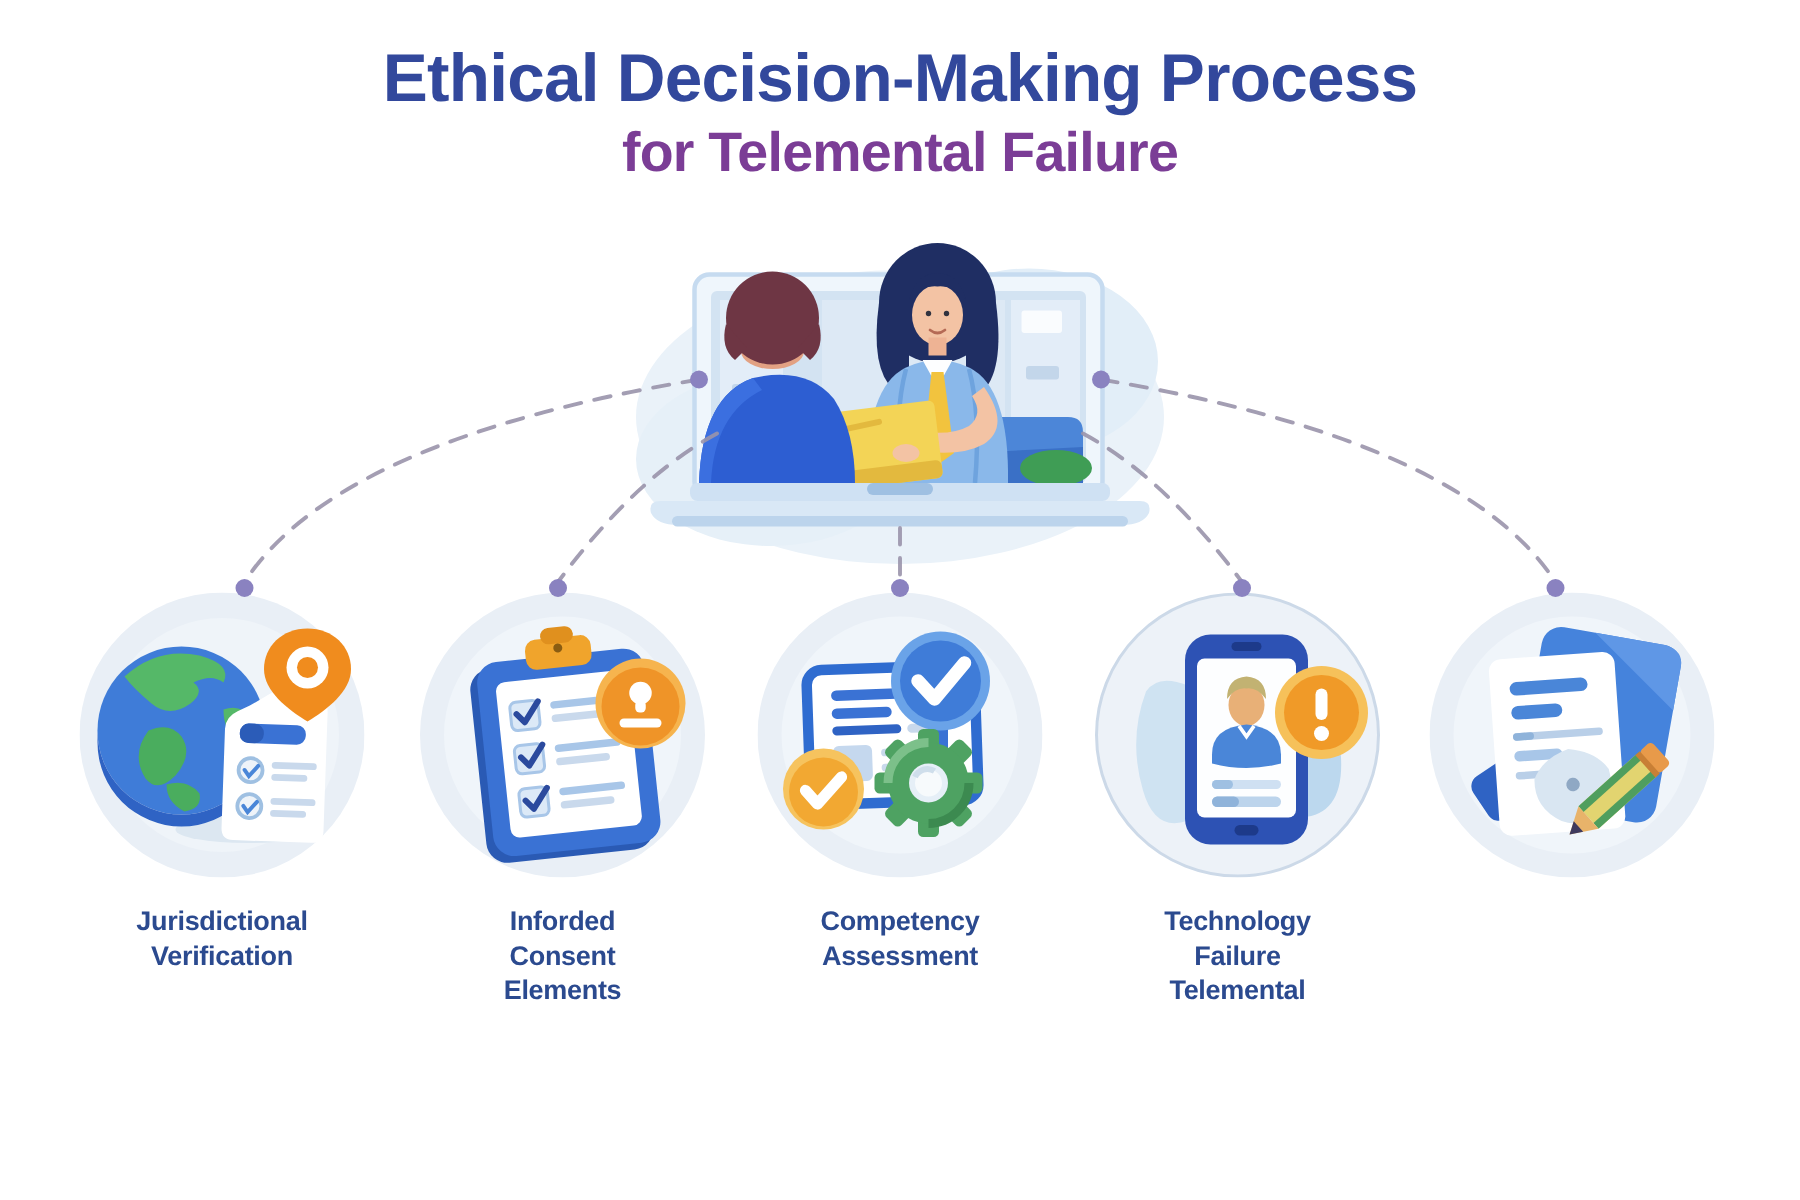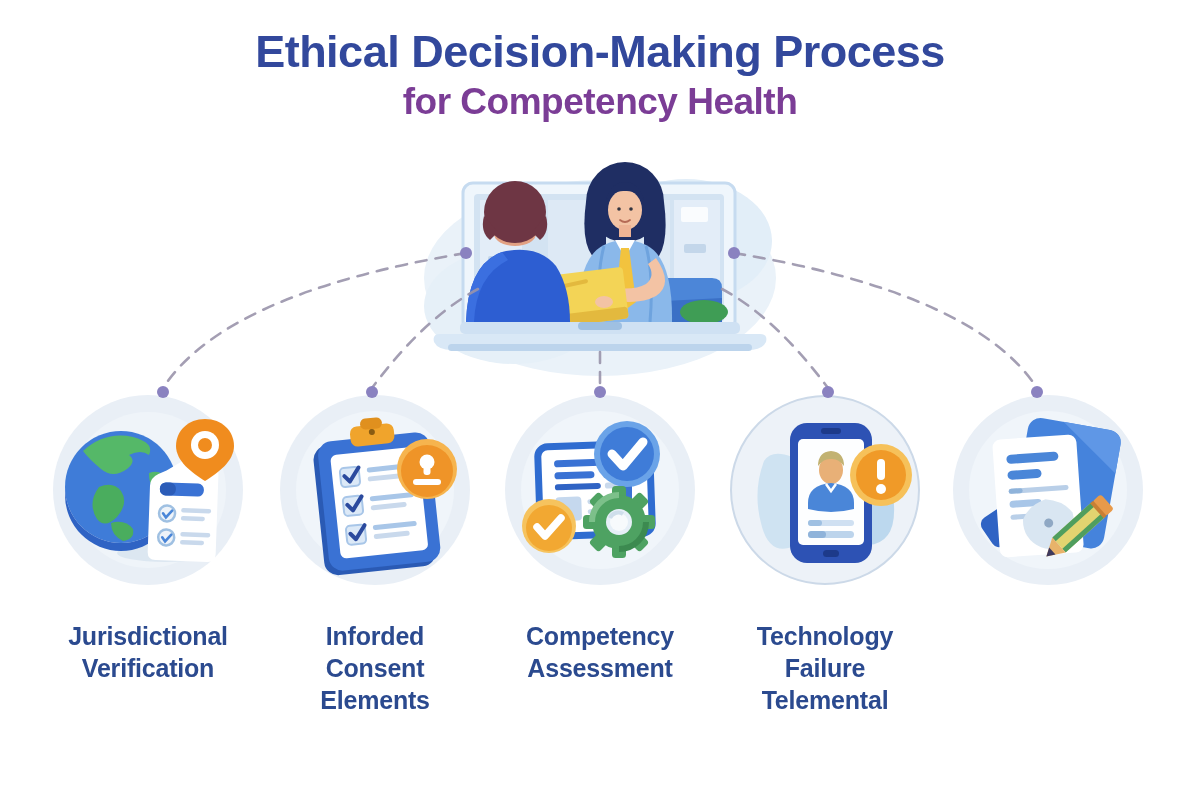--- a/index.html
+++ b/index.html
@@ -22,37 +22,37 @@
   }
 
   
   .laptop-wrap{position:absolute;left:418px;top:136px;width:364px;height:250px;z-index:2;}
   .connectors{position:absolute;left:0;top:0;z-index:3;pointer-events:none;}
 
   
   .step{position:absolute;top:395px;width:220px;text-align:center;z-index:2;}
   .step svg.icon{display:block;margin:0 auto;width:190px;height:190px;}
   .step-label{
-    margin-top:36px;font-size:25px;font-weight:bold;color:#2b4a8f;
+    margin-top:18px;font-size:18px;font-weight:bold;color:#2b4a8f;
     line-height:1.27;white-space:pre-line;letter-spacing:-0.2px;
   }
   .step1{left:38px;}
   .step2{left:265px;}
   .step3{left:490px;}
   .step4{left:715px;}
   .step5{left:938px;}
 </style>
 </head>
 <body>
 
 <div class="stage">
 
   <div class="header">
     <div class="title-line1">Ethical Decision-Making Process</div>
-    <div class="title-line2">for Competency Health</div>
+    <div class="title-line2">for Telemental Failure</div>
   </div>
 
   <div class="laptop-wrap">
     <svg viewBox="0 0 364 250" width="364" height="250">
 
       <ellipse cx="182" cy="142" rx="176" ry="98" fill="#eaf2f9"></ellipse>
       <ellipse cx="268" cy="105" rx="86" ry="62" fill="#e2eef8"></ellipse>
       <ellipse cx="96" cy="170" rx="90" ry="58" fill="#e6f0f8"></ellipse>
 
       <rect x="45" y="47" width="272" height="148" rx="10" fill="#eff6fc" stroke="#c6dbf0" stroke-width="3"></rect>

